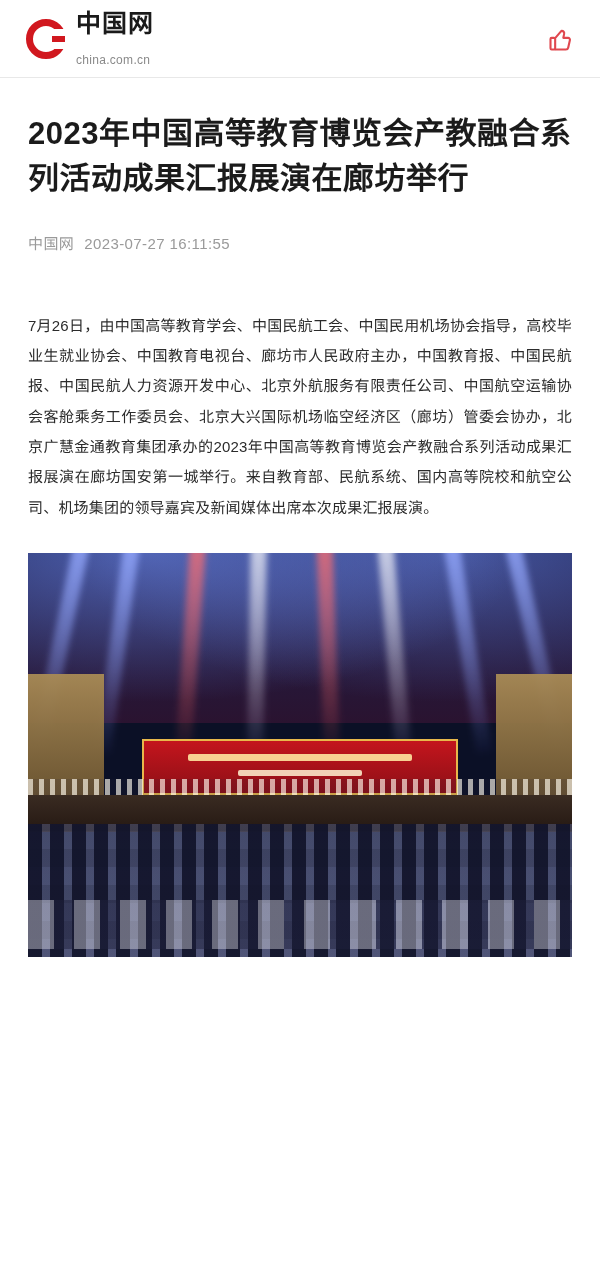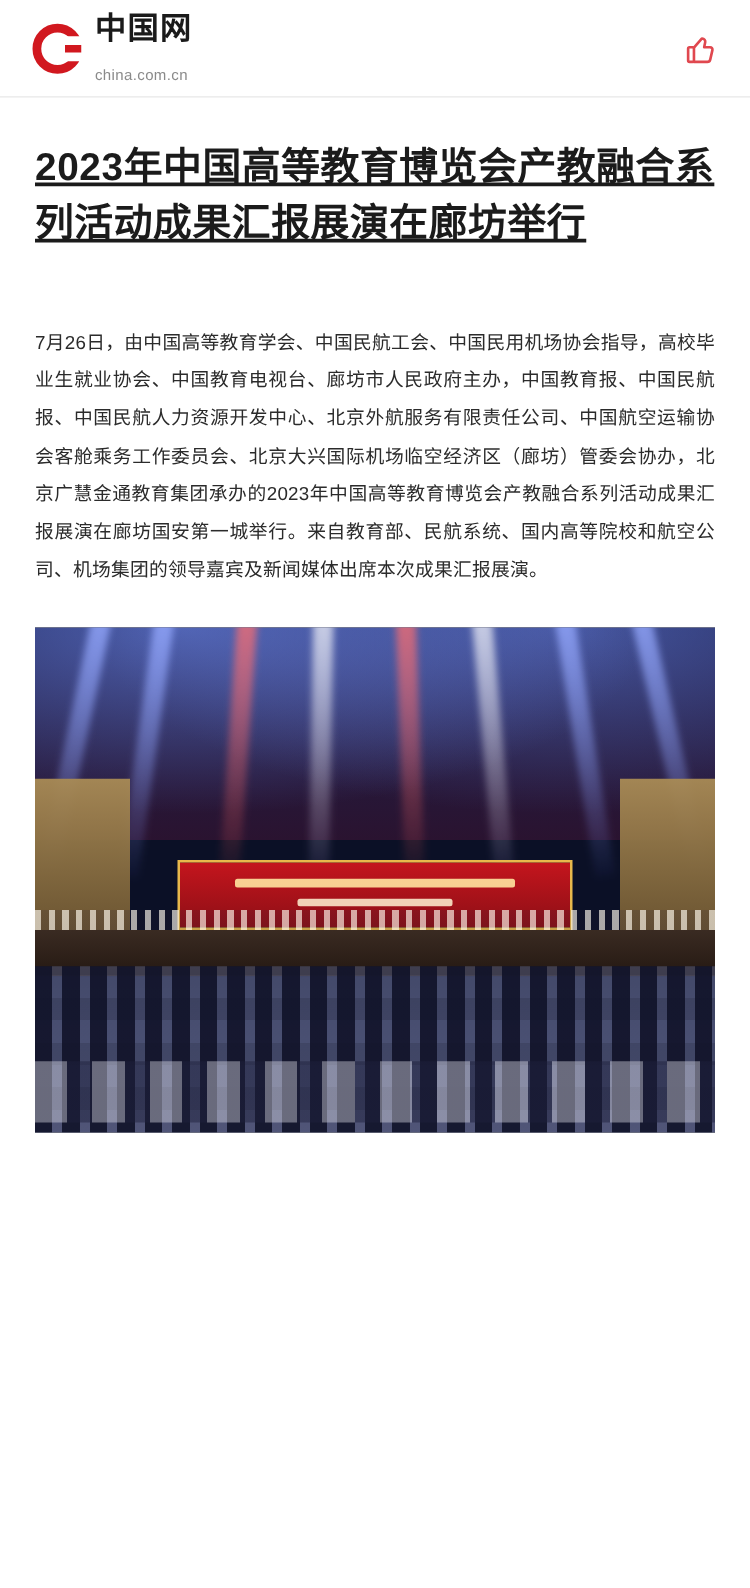--- a/index.html
+++ b/index.html
@@ -95,21 +95,20 @@
     padding: 0 28px;
     box-sizing: border-box;
   }
   .title {
     font-size: 31px;
     line-height: 1.45;
     font-weight: bold;
     color: #1b1b1b;
     margin: 34px 0 0 0;
     letter-spacing: 0.5px;
-    text-decoration: underline;
   }
   .meta {
     margin-top: 30px;
     font-size: 15px;
     color: #9a9a9a;
     letter-spacing: 0.4px;
   }
   .meta .src { margin-right: 10px; }
 
   .body-text {
@@ -247,20 +246,23 @@
     <svg width="28" height="28" viewBox="0 0 24 24" fill="none" stroke="#e0484f" stroke-width="1.8" stroke-linecap="round" stroke-linejoin="round">
       <path d="M7 21h9.2a2 2 0 0 0 1.95-1.55l1.5-6.5A1.6 1.6 0 0 0 18.1 11H14l.7-3.4a2.1 2.1 0 0 0-2.05-2.6h-.3L7 11.2"></path>
       <rect x="3" y="11" width="4" height="10" rx="1"></rect>
     </svg>
   </div>
 </div>
 
 <div class="article">
   <h1 class="title">2023年中国高等教育博览会产教融合系列活动成果汇报展演在廊坊举行</h1>
 
+  <div class="meta">
+    <span class="src">中国网</span><span>2023-07-27 16:11:55</span>
+  </div>
 
   <p class="body-text">7月26日，由中国高等教育学会、中国民航工会、中国民用机场协会指导，高校毕业生就业协会、中国教育电视台、廊坊市人民政府主办，中国教育报、中国民航报、中国民航人力资源开发中心、北京外航服务有限责任公司、中国航空运输协会客舱乘务工作委员会、北京大兴国际机场临空经济区（廊坊）管委会协办，北京广慧金通教育集团承办的2023年中国高等教育博览会产教融合系列活动成果汇报展演在廊坊国安第一城举行。来自教育部、民航系统、国内高等院校和航空公司、机场集团的领导嘉宾及新闻媒体出席本次成果汇报展演。</p>
 
   <div class="photo">
     <div class="ceiling"></div>
     <div class="beam b" style="left:9%;  transform: rotate(12deg);"></div>
     <div class="beam b" style="left:18%; transform: rotate(8deg);"></div>
     <div class="beam r" style="left:30%; transform: rotate(4deg);"></div>
     <div class="beam" style="left:41%; transform: rotate(1deg);"></div>
     <div class="beam r" style="left:53%; transform: rotate(-2deg);"></div>

